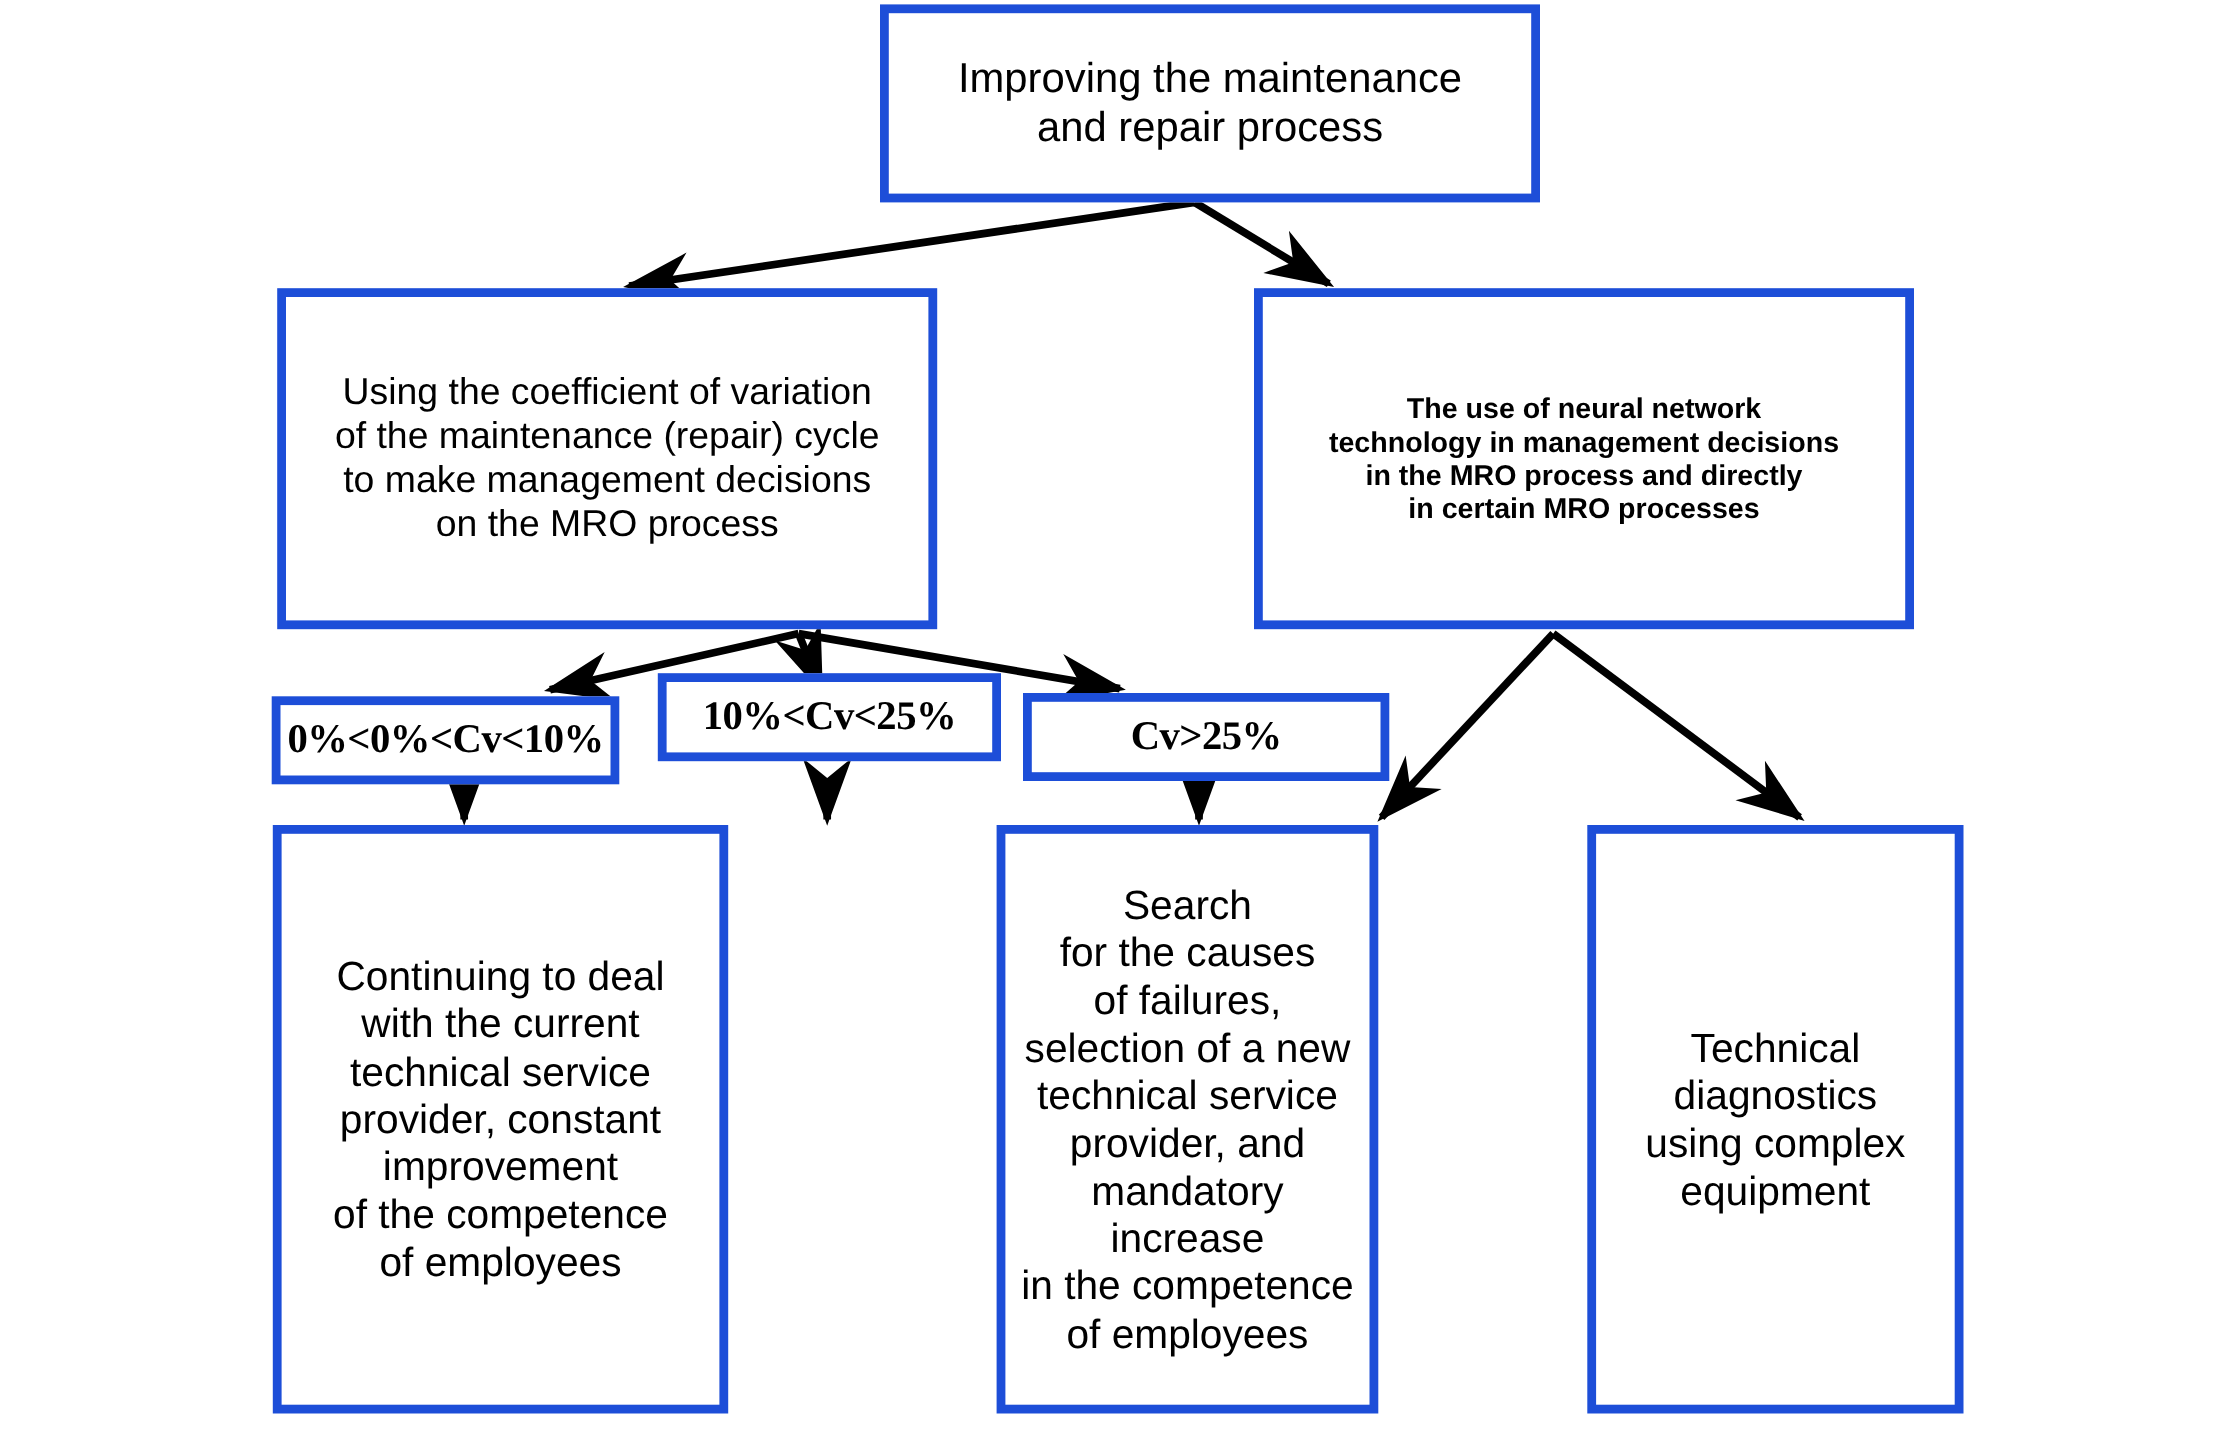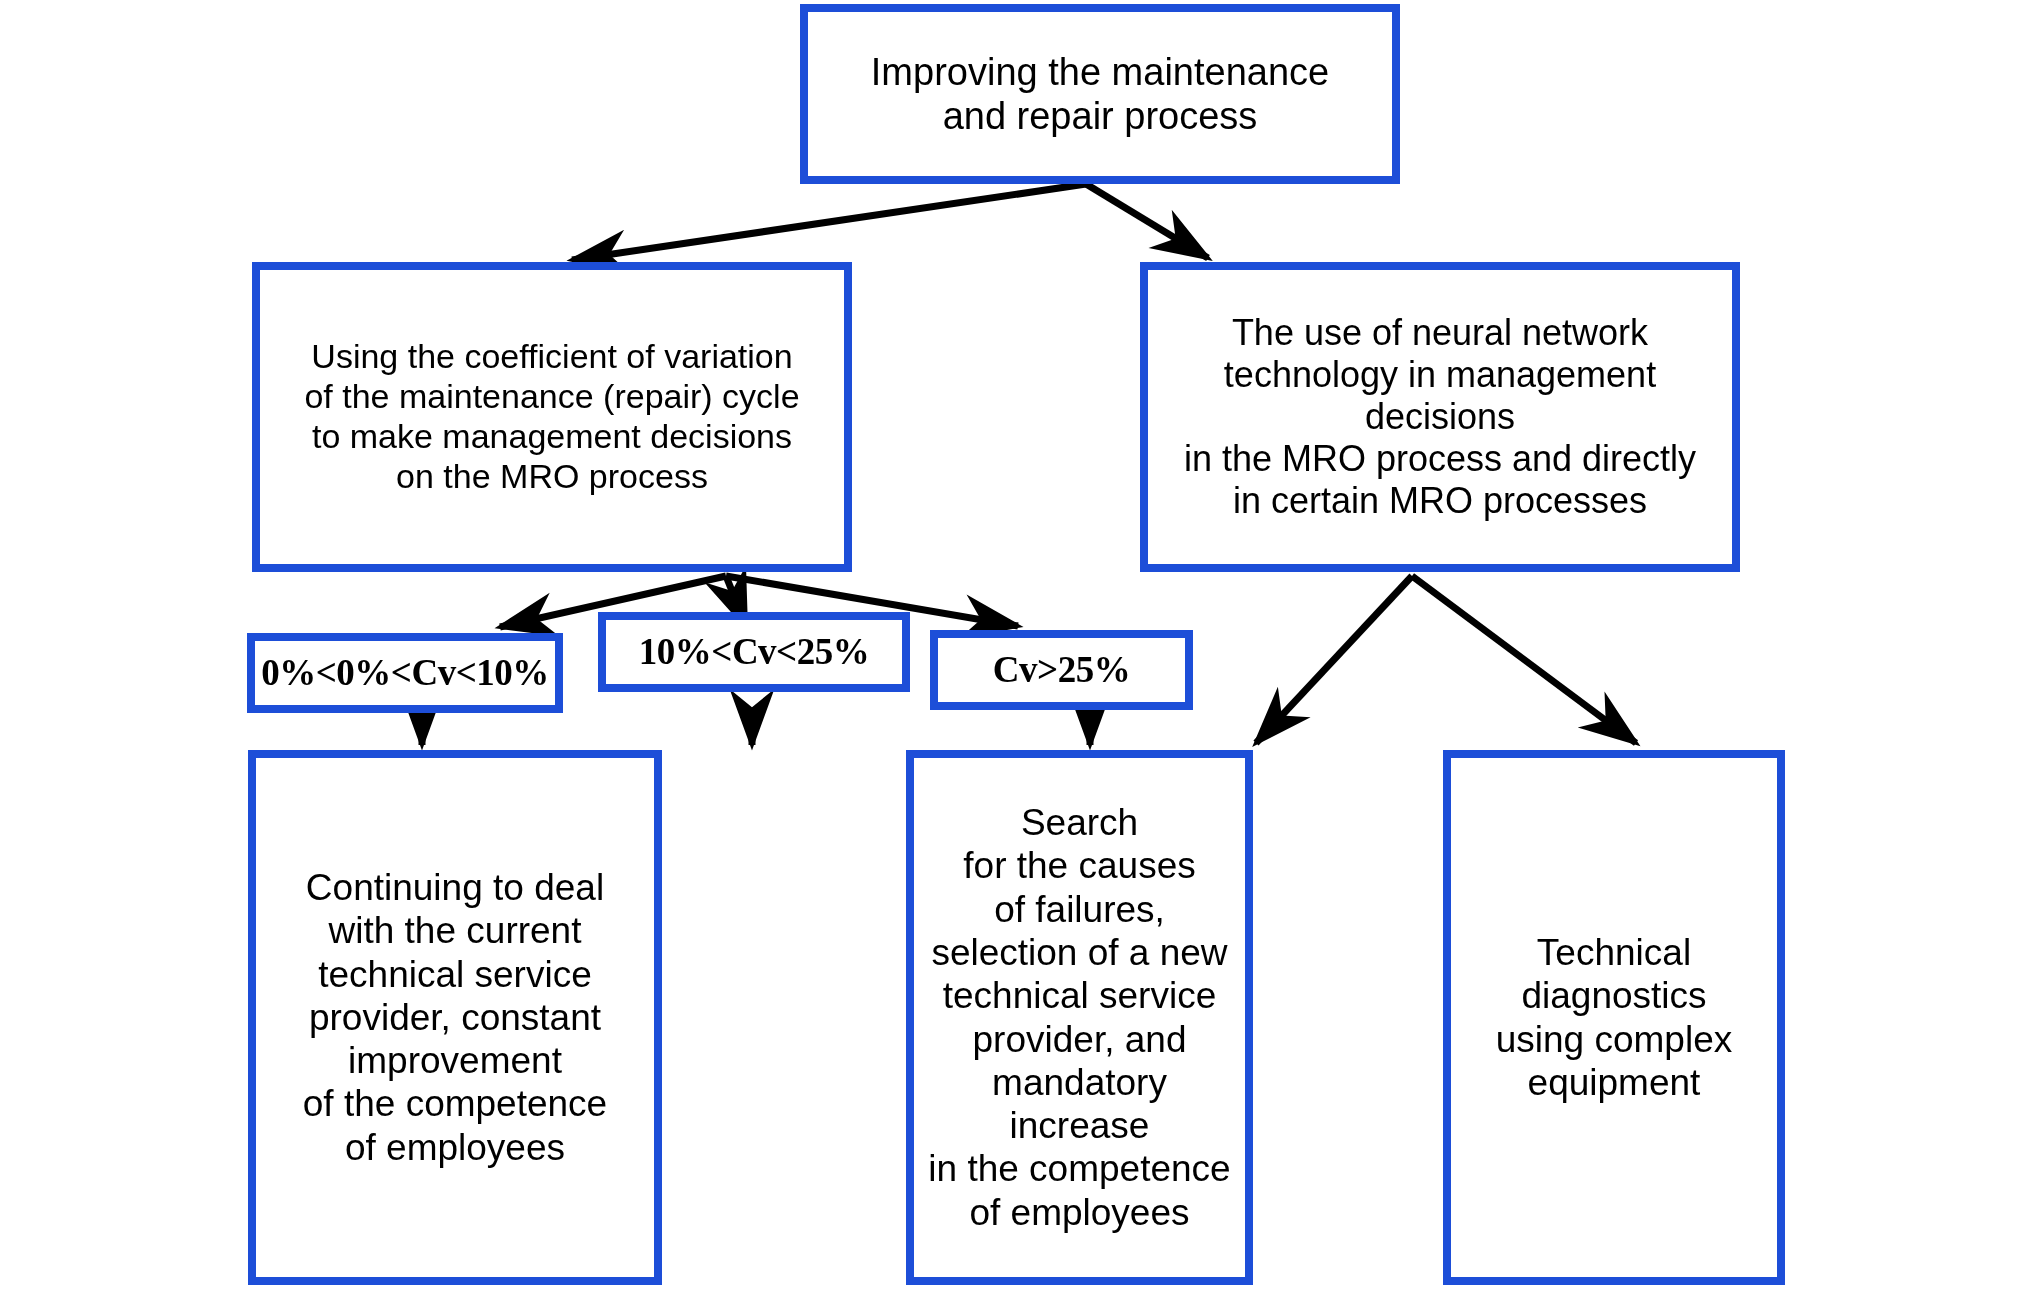--- a/index.html
+++ b/index.html
@@ -40,33 +40,34 @@
   }
   
   #node-cv-approach {
     left: 252px; top: 262px;
     width: 600px; height: 310px;
     font-size: 34px;
   }
   #node-nn-approach {
     left: 1140px; top: 262px;
     width: 600px; height: 310px;
-    font-size: 36px;
+    font-size: 26px;
+    font-weight: bold;
   }
   
   .cond {
     height: 80px;
     font-family: Liberation Serif, serif;
     font-size: 37px;
     font-weight: 700;
     letter-spacing: -0.5px;
   }
   #node-cond-1 { left: 247px;  top: 633px; width: 316px; }
   #node-cond-2 { left: 598px;  top: 612px; width: 312px; }
-  #node-cond-3 { left: 930px;  top: 630px; width: 263px; }
+  #node-cond-3 { left: 930px;  top: 630px; width: 333px; }
   
   .outcome {
     top: 750px;
     height: 535px;
     font-size: 37px;
   }
   #node-out-1 { left: 248px;  width: 414px; }
   #node-out-2 { left: 604px;  width: 346px; }
   #node-out-3 { left: 906px;  width: 347px; }
   #node-out-4 { left: 1443px; width: 342px; }

